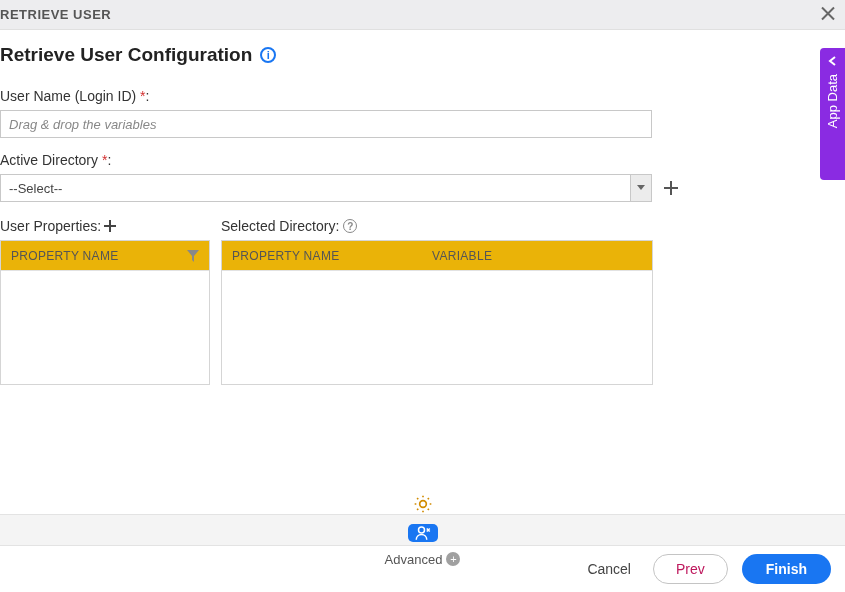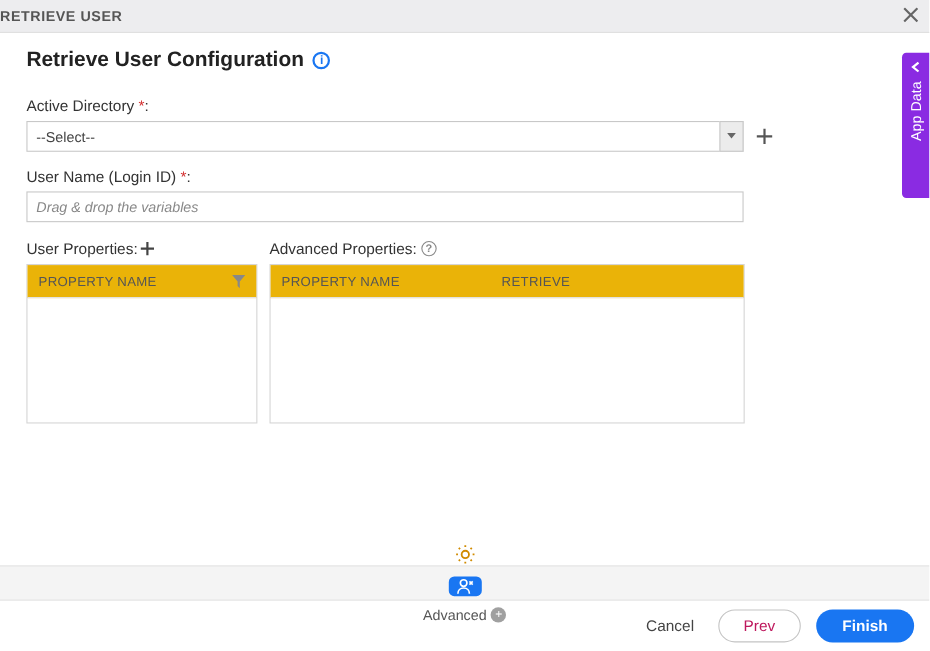--- a/index.html
+++ b/index.html
@@ -31,21 +31,21 @@
     .close-btn {
       position: absolute;
       right: 10px;
       top: 50%;
       transform: translateY(-50%);
       cursor: pointer;
       color: #666;
       font-size: 18px;
     }
     .content {
-      padding: 14px 24px;
+      padding: 14px 0;
     }
     .page-title-row {
       display: flex;
       align-items: center;
       gap: 8px;
       margin-bottom: 22px;
     }
     .page-title {
       font-size: 19px;
       font-weight: 600;
@@ -312,20 +312,27 @@
     <svg width="14" height="14" viewBox="0 0 14 14">
         <path d="M1 1 L13 13 M13 1 L1 13" stroke="#666" stroke-width="2" fill="none"></path>
       </svg>
   </span>
 </div>
 
 <div class="content">
   <div class="page-title-row">
     <span class="page-title">Retrieve User Configuration</span>
     <span class="info-icon">i</span>
+  </div>
+
+  <div class="field-group">
+    <label class="field-label">
+      <span>User Name (Login ID)</span><span class="required"> *</span><span>:</span>
+    </label>
+    <input type="text" class="text-input" placeholder="Drag &amp; drop the variables" style="">
   </div>
 
   <div class="field-group">
     <label class="field-label">
       <span>Active Directory</span><span class="required"> *</span><span>:</span>
     </label>
     <div class="select-row">
       <div class="select-wrapper">
         <div class="select-input">--Select--</div>
         <div class="select-caret">
@@ -333,27 +340,20 @@
               <path d="M0 0 L4 5 L8 0 Z" fill="#666"></path>
             </svg>
         </div>
       </div>
       <span class="plus-btn">
         <svg width="18" height="18" viewBox="0 0 18 18">
             <path d="M9 2v14M2 9h14" stroke="#555" stroke-width="2"></path>
           </svg>
       </span>
     </div>
-  </div>
-
-  <div class="field-group">
-    <label class="field-label">
-      <span>User Name (Login ID)</span><span class="required"> *</span><span>:</span>
-    </label>
-    <input type="text" class="text-input" placeholder="Drag &amp; drop the variables" style="">
   </div>
 
   <div class="two-col">
     <div class="col-left">
       <div class="props-label-row">
         <span>User Properties:</span>
         <span class="small-plus">
           <svg width="14" height="14" viewBox="0 0 14 14">
               <path d="M7 1v12M1 7h12" stroke="#444" stroke-width="2"></path>
             </svg>
@@ -368,27 +368,27 @@
                   <path d="M0 0 H12 L7 6 V12 L5 10 V6 Z" fill="#888"></path>
                 </svg>
             </span>
           </div>
         </div>
       </div>
     </div>
 
     <div class="col-right">
       <div class="props-label-row">
-        <span>Advanced Properties:</span>
+        <span>Selected Directory:</span>
         <span class="help-icon">?</span>
       </div>
       <div class="grid-box">
         <div class="grid-header">
           <div class="grid-th sp-name">PROPERTY NAME</div>
-          <div class="grid-th sp-var">RETRIEVE</div>
+          <div class="grid-th sp-var">VARIABLE</div>
         </div>
       </div>
     </div>
   </div>
 </div>
 
 <div class="bottom-toolbar">
   <span class="gear-icon">
     <svg width="20" height="20" viewBox="0 0 24 24">
         <path fill="none" stroke="#d18b00" stroke-width="2" d="M12 8a4 4 0 100 8 4 4 0 000-8z M12 2v2 M12 20v2 M4.9 4.9l1.4 1.4 M17.7 17.7l1.4 1.4 M2 12h2 M20 12h2 M4.9 19.1l1.4-1.4 M17.7 6.3l1.4-1.4"></path>

